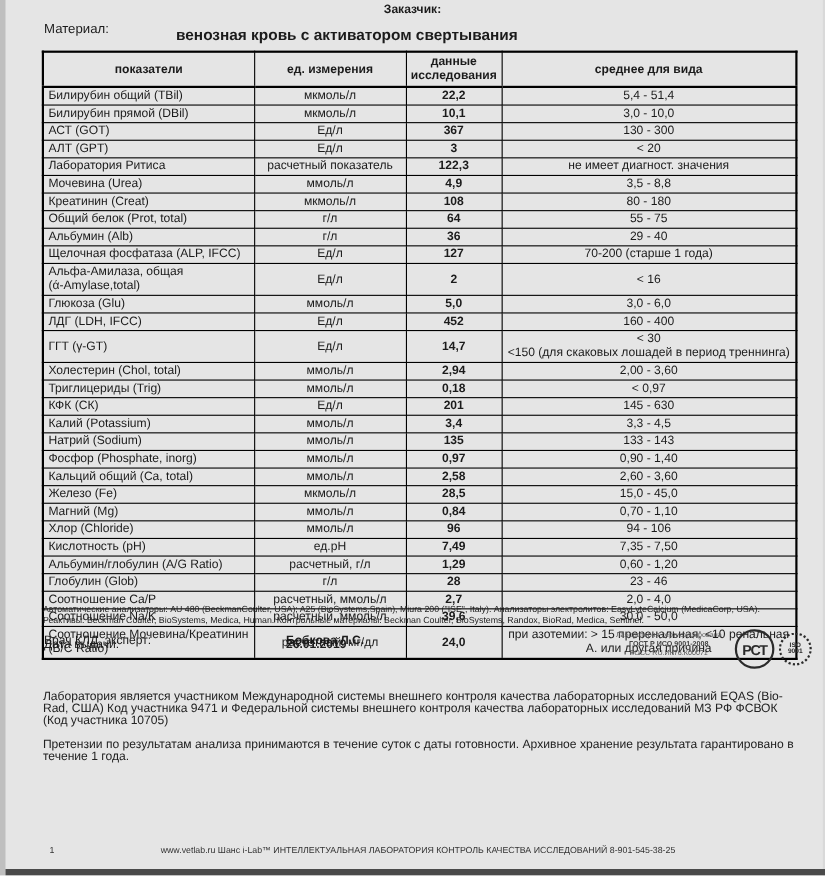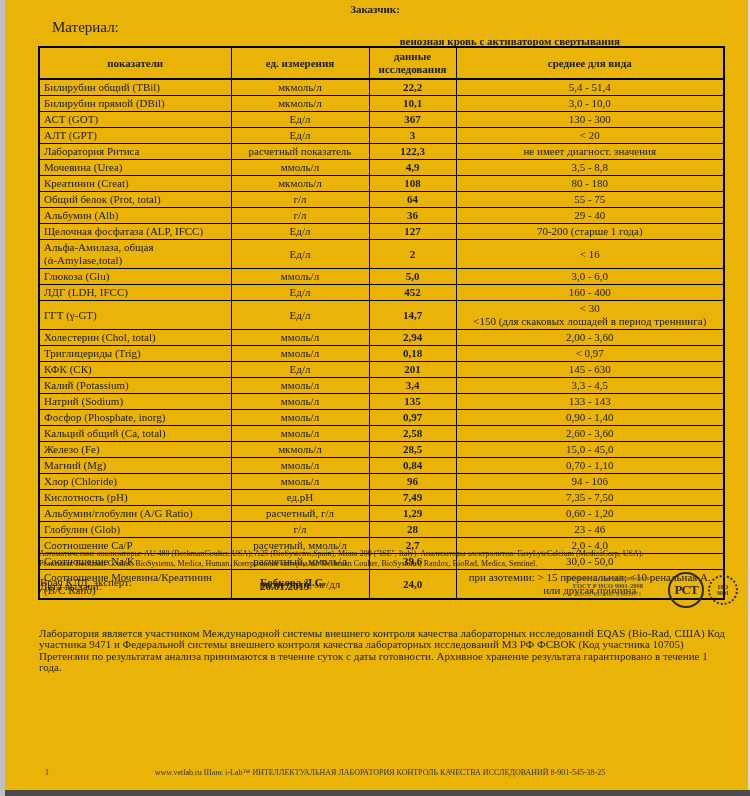--- a/index.html
+++ b/index.html
@@ -1,27 +1,27 @@
 <!DOCTYPE html>
 <html><head>
 <meta charset="utf-8">
 <style>
   * { margin:0; padding:0; box-sizing:border-box; }
   html,body { width:750px; height:796px; background:#ffffff; overflow:hidden;
     font-family:"Liberation Sans", sans-serif; color:#1b1b1b; }
-  .page { position:relative; width:750px; height:796px; background:#eab308;
-    border-left:5px solid #bfbfbf; border-right:2px solid #d9d9d9;font-family:Liberation Serif, serif; }
+  .page { position:relative; width:750px; height:796px; background:#e5e5e5;
+    border-left:5px solid #bfbfbf; border-right:2px solid #d9d9d9; }
   .bottom-strip { position:absolute; left:0; bottom:0; width:750px; height:6px; background:#4a4a4a; }
 
   .customer-line { position:absolute; top:3px; left:0; width:740px; text-align:center;
     font-size:11px; font-weight:bold; }
   .material-row { position:absolute; top:19px; left:35px; width:680px; }
-  .material-label { position:absolute; left:12px; top:0; font-size:15px; }
-  .material-value { position:absolute; left:120px; top:16px; width:460px; text-align:right;
-    font-size:11px; font-weight:bold; }
+  .material-label { position:absolute; left:0; top:0; font-size:12px; }
+  .material-value { position:absolute; left:120px; top:4px; width:460px; text-align:left;
+    font-size:14px; font-weight:bold; }
 
   table.results { position:absolute; top:46px; left:33px; width:685px;
     border-collapse:collapse; table-layout:fixed; }
   table.results th, table.results td { border:1px solid #000; font-size:11px;
     padding:1px 4px; line-height:13px; vertical-align:middle; }
   table.results { border:2px solid #000; }
   table.results th { font-weight:bold; text-align:center; padding:2px 2px;
     border-bottom:2px solid #000; }
   td.c-name { text-align:left; white-space:pre-line; }
   td.c-unit { text-align:center; font-size:10px; }
@@ -42,21 +42,21 @@
     border:2px solid #2b2b2b; border-radius:50%; display:flex; align-items:center;
     justify-content:center; font-weight:bold; font-size:13px; letter-spacing:-1px; color:#2b2b2b; }
   .logo-iso { position:absolute; top:575px; left:703px; width:30px; height:30px;
     border:2px dotted #2b2b2b; border-radius:50%; display:flex; flex-direction:column;
     align-items:center; justify-content:center; font-weight:bold; font-size:6px;
     line-height:6px; color:#2b2b2b; }
 
   .disclaimer { position:absolute; top:628px; left:34px; width:688px; font-size:11px;
     line-height:11px; color:#222; }
   .disclaimer p { margin:0; }
-  .disclaimer .p2 { margin-top:1px; }
+  .disclaimer .p2 { margin-top:11px; }
 
   .page-footer { position:absolute; top:768px; left:0; width:750px; font-size:8px; color:#333; }
   .page-footer .pnum { position:absolute; left:40px; top:0; }
   .page-footer .ftext { position:absolute; left:0; top:0; width:750px; text-align:center; }
 </style>
 </head>
 <body>
 
 <div class="page">
 

